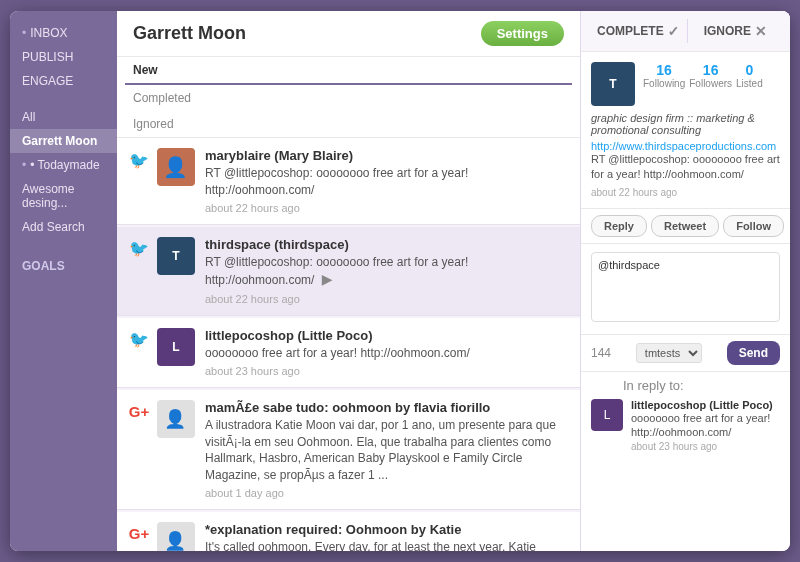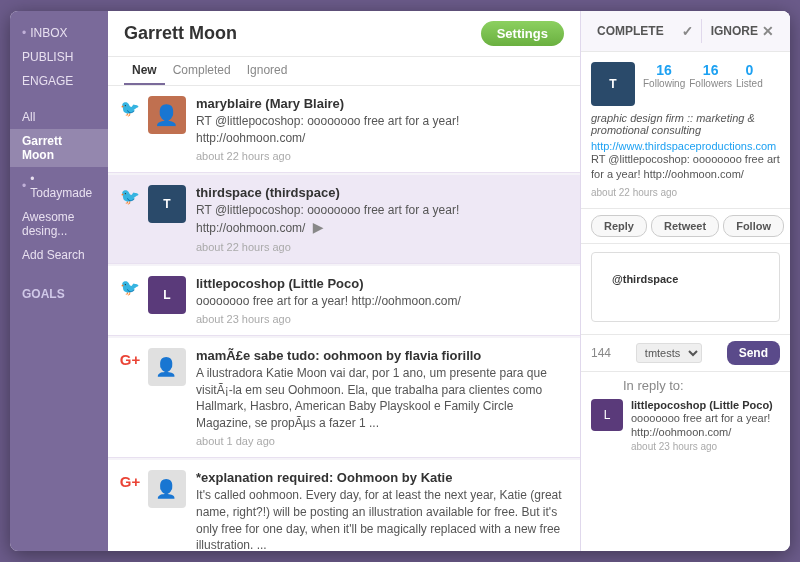--- a/index.html
+++ b/index.html
@@ -17,21 +17,21 @@
       display: flex;
       width: 780px;
       height: 540px;
       background: #f0edf5;
       border-radius: 8px;
       overflow: hidden;
       box-shadow: 0 4px 20px rgba(0,0,0,0.4);
     }
     
     .sidebar {
-      width: 98px;
+      width: 107px;
       background: #7a6a9a;
       padding: 10px 0;
       flex-shrink: 0;
     }
     .sidebar-section {
       margin-bottom: 4px;
     }
     .sidebar-item {
       padding: 5px 12px;
       font-size: 12px;
@@ -82,23 +82,24 @@
       color: #fff;
       border: none;
       border-radius: 14px;
       padding: 5px 16px;
       font-size: 13px;
       font-weight: bold;
       cursor: pointer;
     }
     .tabs {
       display: flex;
-      padding: 0 16px;
+      padding: 0 8px;
       border-bottom: 1px solid #e8e8e8;
       background: #fff;
+      flex-direction: column;
     }
     .tab {
       font-size: 12px;
       color: #888;
       padding: 6px 8px;
       cursor: pointer;
       text-decoration: none;
     }
     .tab.active { color: #333; font-weight: bold; border-bottom: 2px solid #7a6a9a; }
     
@@ -192,21 +193,20 @@
       flex: 1;
       display: flex;
       align-items: center;
       justify-content: center;
       font-size: 12px;
       font-weight: bold;
       color: #555;
       padding: 4px 8px;
       cursor: pointer;
       border-right: 1px solid #e0d8ec;
-      gap: 14px;
     }
     .complete-btn .checkmark {
       color: #888;
       margin-left: 4px;
       font-size: 14px;
     }
     .ignore-btn {
       flex: 1;
       display: flex;
       align-items: center;
@@ -300,26 +300,25 @@
     }
     .reply-area {
       padding: 8px 10px;
       border-bottom: 1px solid #e8e8e8;
     }
     .reply-textarea {
       width: 100%;
       height: 70px;
       border: 1px solid #ddd;
       border-radius: 4px;
-      padding: 20px;
+      padding: 6px;
       font-size: 11px;
       color: #333;
       resize: none;
       font-family: inherit;
-      font-weight: bold;
     }
     .reply-footer {
       display: flex;
       align-items: center;
       justify-content: space-between;
       padding: 6px 10px;
       border-bottom: 1px solid #e8e8e8;
     }
     .char-count {
       font-size: 12px;

